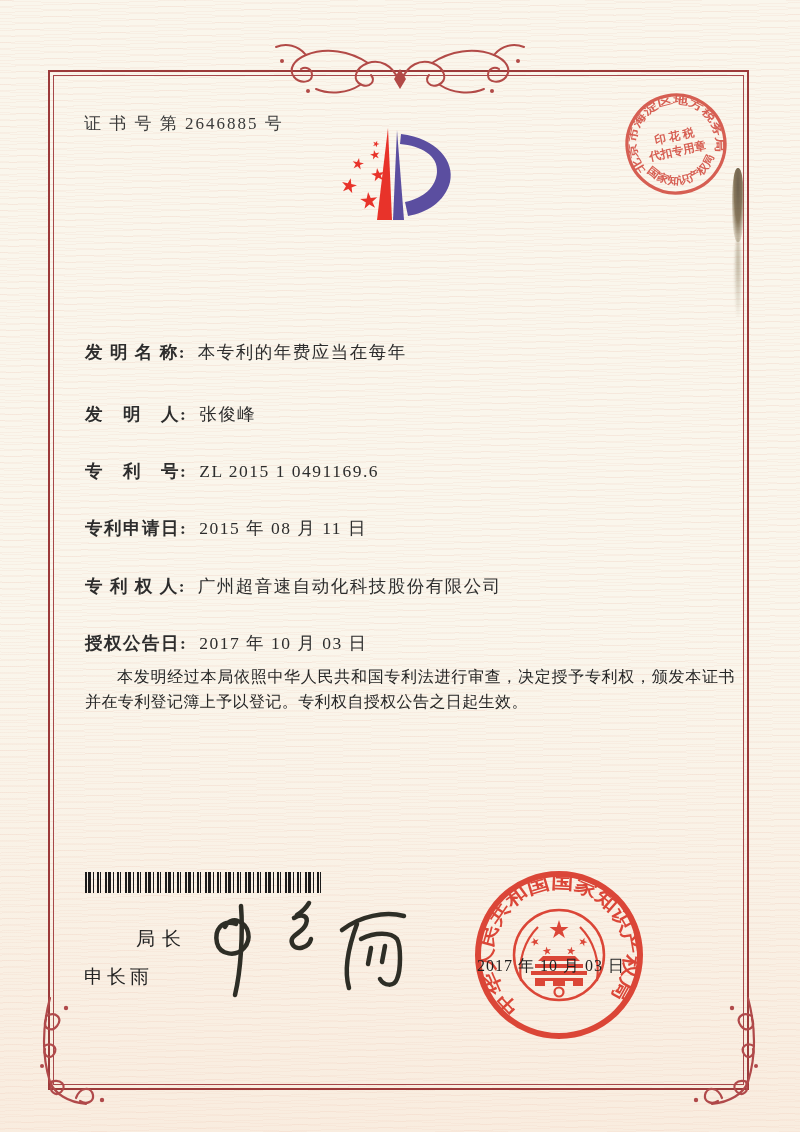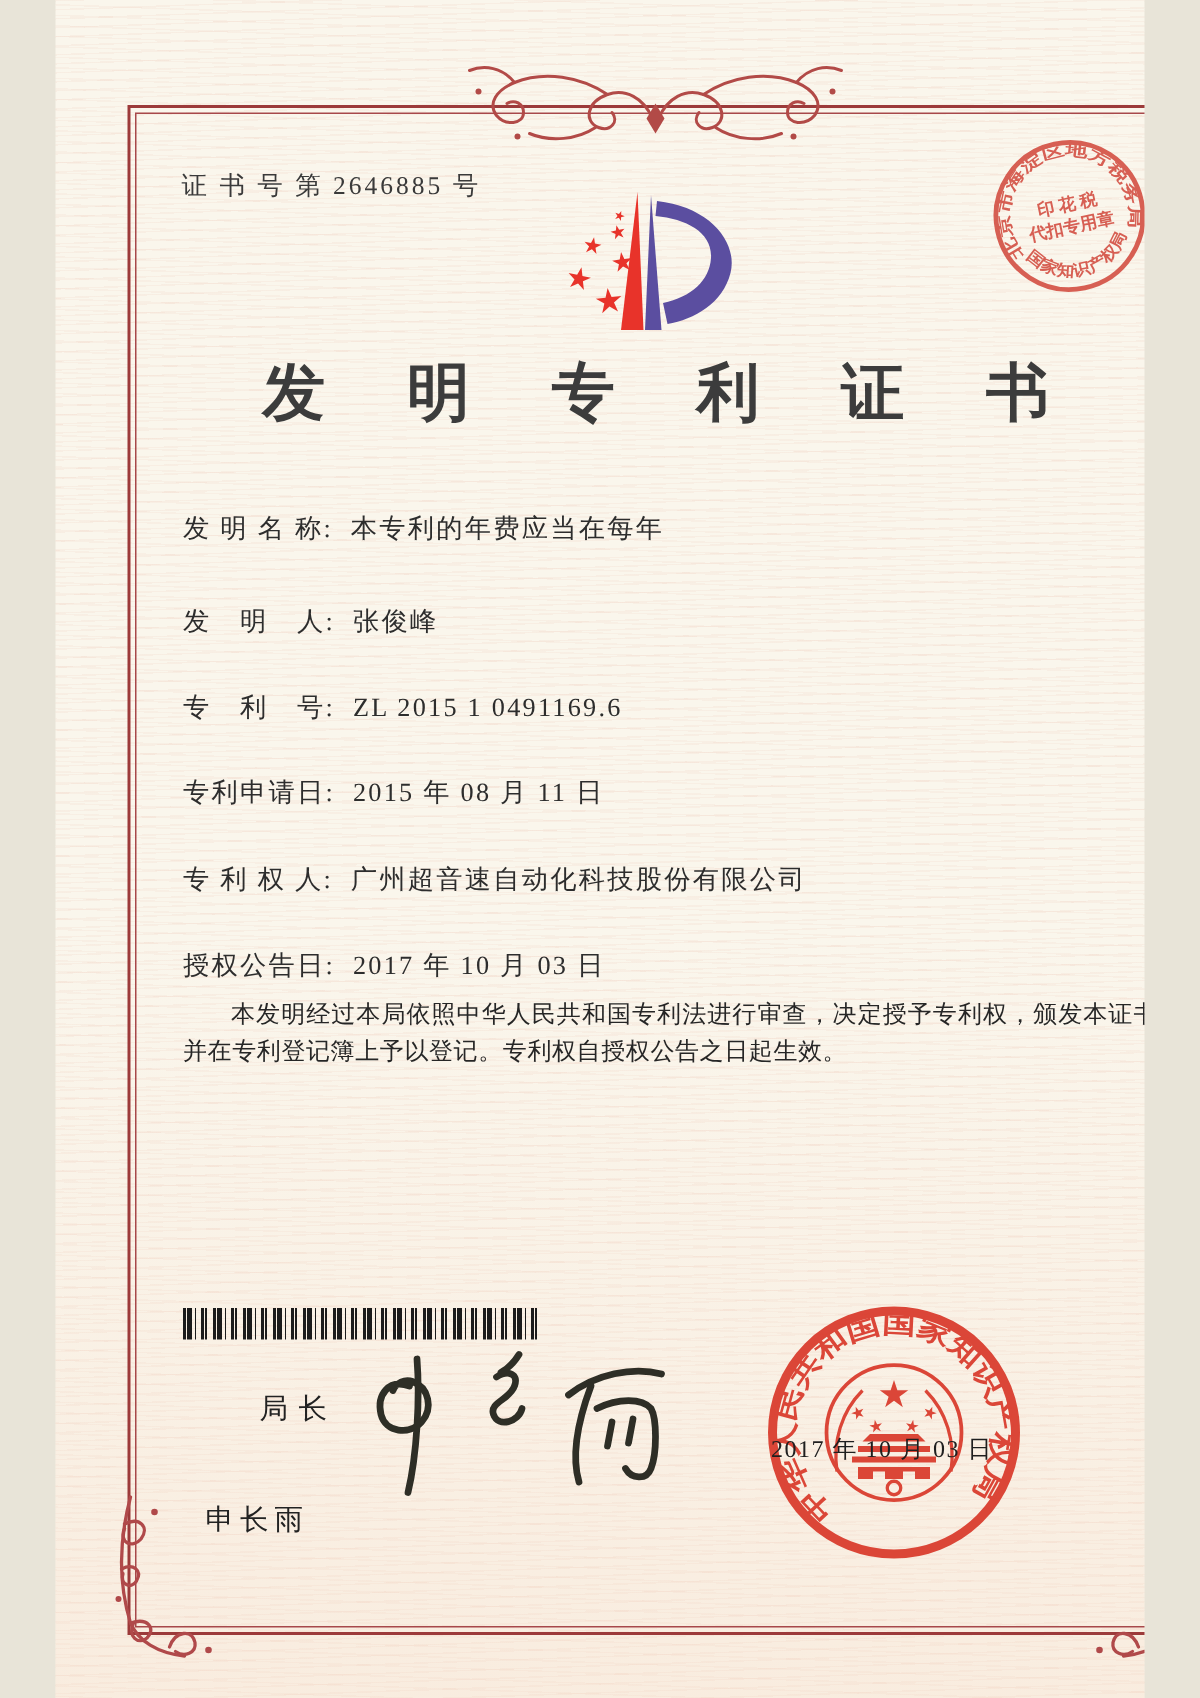--- a/index.html
+++ b/index.html
@@ -1,38 +1,38 @@
 <!DOCTYPE html>
 <html><head>
 <meta charset="utf-8">
 <style>
   html,body{margin:0;padding:0;background:#e8e4d8;}
   .page{
-    position:relative;width:726px;height:1132px;margin:0 auto;overflow:hidden;
+    position:relative;width:800px;height:1132px;margin:0 auto;overflow:hidden;
     font-family:"Liberation Serif","DejaVu Serif",serif;
     background:
       linear-gradient(180deg, rgba(252,248,240,0) 55%, rgba(246,214,193,0.30) 100%),
       repeating-linear-gradient(178deg, rgba(228,166,146,0.10) 0 1px, rgba(0,0,0,0) 1px 6px),
       repeating-linear-gradient(182deg, rgba(228,166,146,0.09) 0 1px, rgba(0,0,0,0) 1px 7px),
       #faf6ec;
   }
   .border-outer{position:absolute;left:48px;top:70px;width:697px;height:1016px;border:2.5px solid #9c3a3a;}
   .border-inner{position:absolute;left:3px;top:3px;right:3px;bottom:3px;border:1px solid #a7484a;}
   .cert-no{position:absolute;left:84px;top:112px;font-size:17px;color:#3a3a3a;letter-spacing:2px;}
   .logo-svg{position:absolute;left:325px;top:120px;}
   .title{position:absolute;left:0;top:234px;width:800px;text-align:center;font-size:42px;font-weight:600;color:#3c3c3c;letter-spacing:22px;text-indent:22px;}
   .field-row{position:absolute;left:85px;font-size:17.5px;color:#2d2d2d;letter-spacing:1.5px;white-space:nowrap;}
   .f1{top:340px}.f2{top:402px}.f3{top:459px}.f4{top:516px}.f5{top:574px}.f6{top:631px}
-  .field-label{margin-right:6px;}
+  .field-label{margin-right:6px;font-weight:bold;}
   .paragraphs{position:absolute;left:85px;top:664px;width:650px;font-size:16px;line-height:25.4px;text-align:justify;color:#262626;letter-spacing:0.4px;}
   .paragraphs p{margin:0;text-indent:2em;}
   .barcode{position:absolute;left:85px;top:872px;width:236px;height:21px;
     background:repeating-linear-gradient(90deg,#1b1b1b 0 2px,rgba(0,0,0,0) 2px 3px,#1b1b1b 3px 6px,rgba(0,0,0,0) 6px 8px,#1b1b1b 8px 9px,rgba(0,0,0,0) 9px 12px,#1b1b1b 12px 14px,rgba(0,0,0,0) 14px 15px,#1b1b1b 15px 16px,rgba(0,0,0,0) 16px 20px);}
   .signer-title{position:absolute;left:100px;top:926px;font-size:19px;letter-spacing:7px;color:#222;margin-left:36px;}
-  .signer-name{position:absolute;left:100px;top:964px;font-size:19px;letter-spacing:4px;color:#222;margin-top:36px;}
+  .signer-name{position:absolute;left:84px;top:964px;font-size:19px;letter-spacing:4px;color:#222;}
   .signature-svg{position:absolute;left:198px;top:890px;}
   .seal-svg{position:absolute;left:470px;top:866px;opacity:0.93;}
   .seal-date{position:absolute;left:477px;top:956px;font-size:16px;color:#1f1f1f;z-index:6;letter-spacing:1px;}
   .tax-stamp-svg{position:absolute;left:620px;top:88px;opacity:0.9;}
   .footer{position:absolute;left:48px;top:1046px;width:700px;text-align:center;font-size:13.5px;color:#454545;letter-spacing:2px;}
   .flourish-svg{position:absolute;left:268px;top:40px;}
   .corner-svg{position:absolute;}
   .corner-bl{left:36px;top:994px;}
   .corner-br{left:674px;top:994px;transform:scaleX(-1);}
   .smudge{position:absolute;left:732px;top:168px;width:12px;height:74px;border-radius:45%;
@@ -105,21 +105,20 @@
       <use href="#star" transform="translate(24,66) scale(8) rotate(12)"></use>
       <use href="#star" transform="translate(44,81) scale(9) rotate(-6)"></use>
       <polygon points="63,8 52,100 67,100"></polygon>
     </g>
     <g fill="#5b4ea0">
       <polygon points="72,10 68,100 79,100"></polygon>
       <path d="M 76,14 C 112,18 130,42 125,62 C 120,82 101,93 83,96 L 80,82 C 99,78 111,67 112,52 C 113,35 96,26 75,24 Z"></path>
     </g>
   </svg>
 
-  <div class="title">发 明 专 利 证 书</div>
 
   <div class="field-row f1">
     <span class="field-label">发 明 名 称:</span>
     <span class="field-value">本专利的年费应当在每年</span>
   </div>
   <div class="field-row f2">
     <span class="field-label">发　明　人:</span>
     <span class="field-value">张俊峰</span>
   </div>
   <div class="field-row f3">

